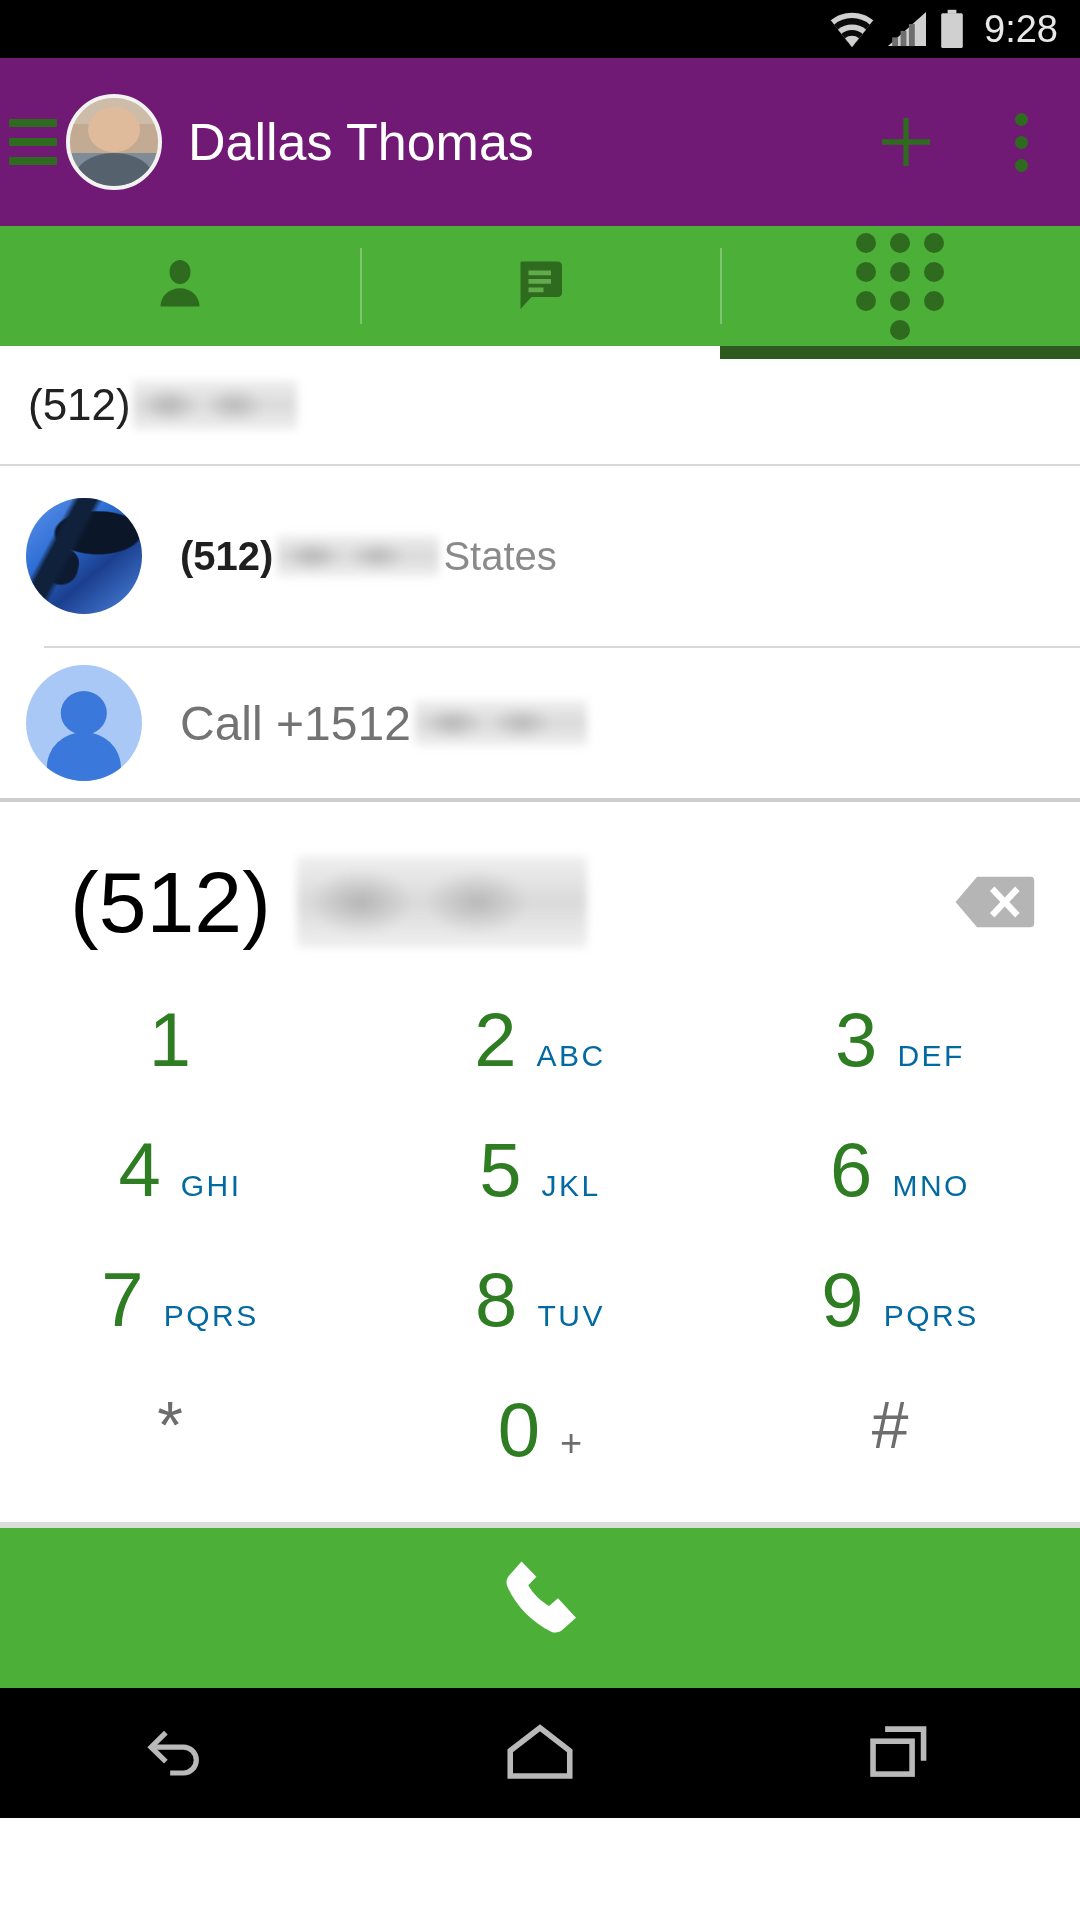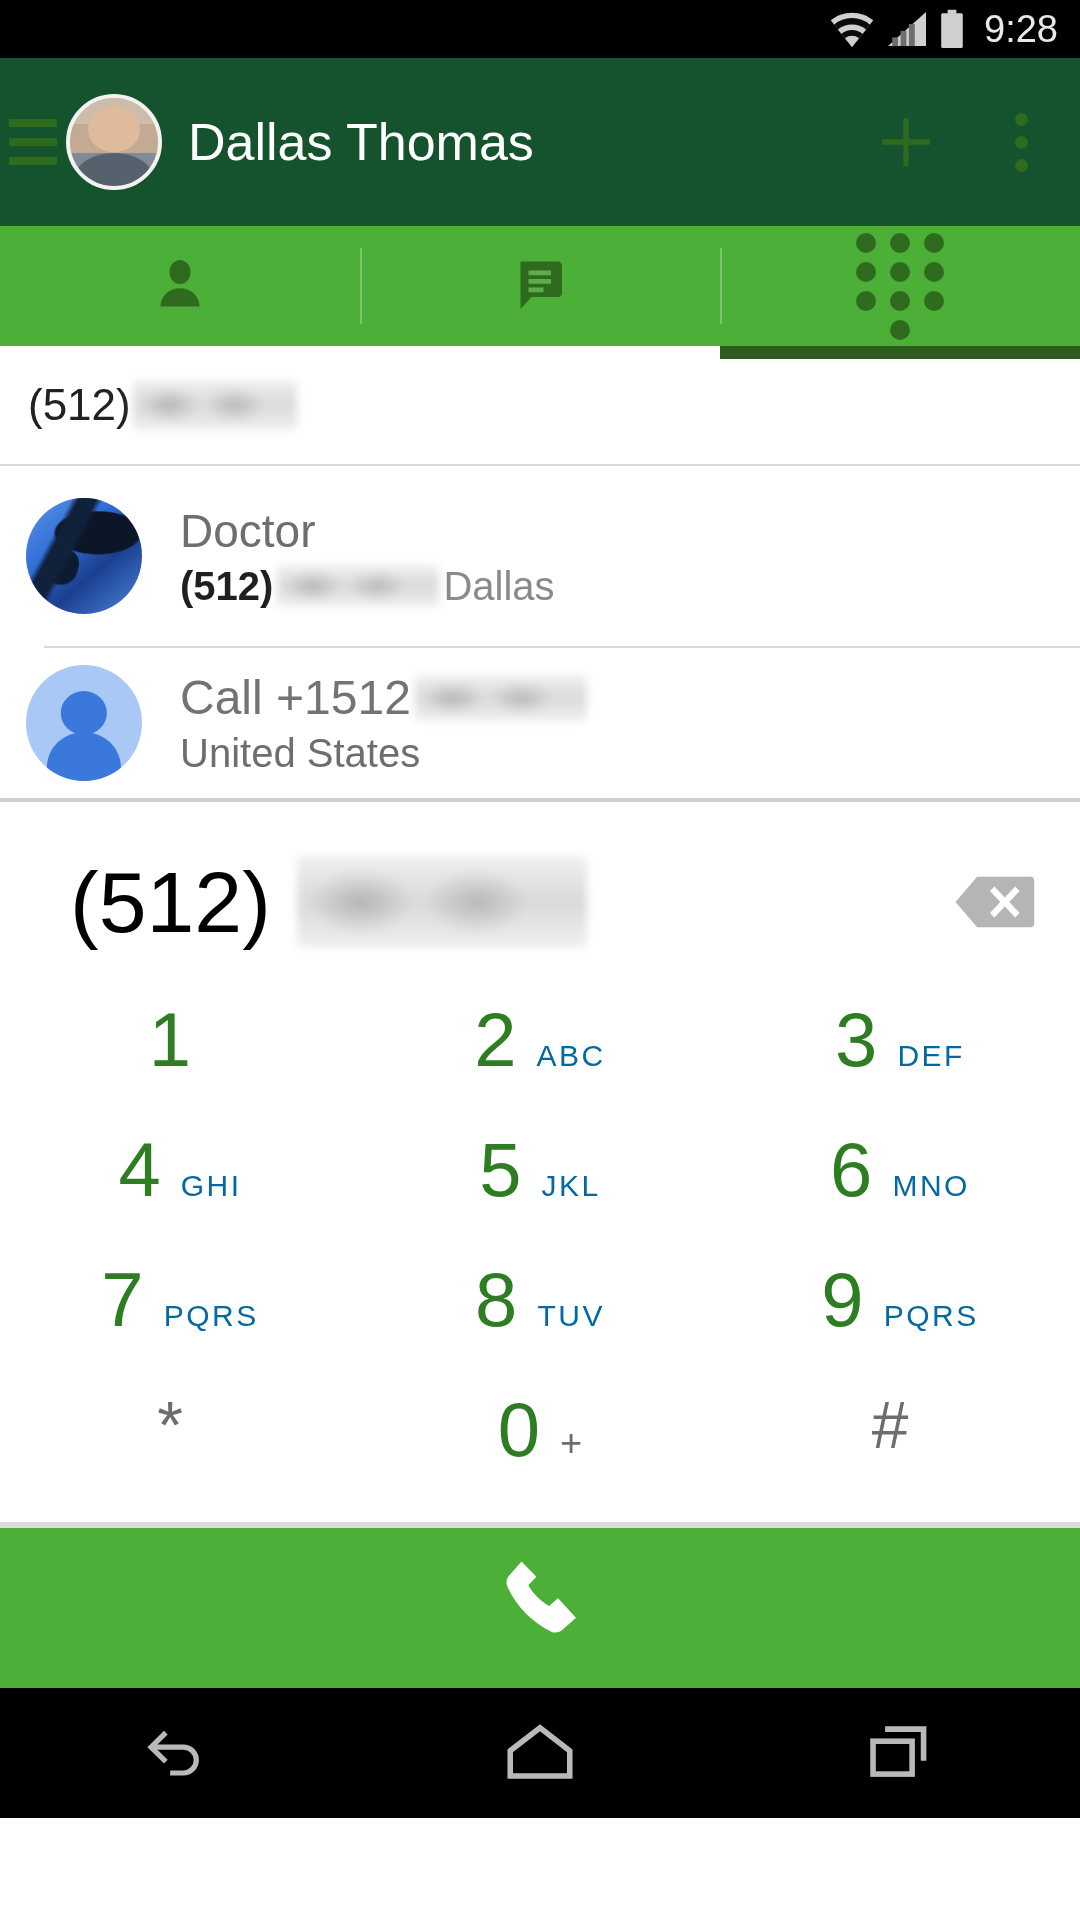--- a/index.html
+++ b/index.html
@@ -14,21 +14,21 @@
   
   .statusbar{
     height:58px; background:#000; display:flex; align-items:center;
     justify-content:flex-end; padding-right:22px; gap:11px;padding-left:20px;
   }
   .sb-icon{ display:flex; align-items:center; }
   .sb-clock{ color:#e8e8e8; font-size:38px; letter-spacing:0px; font-weight:400; margin-left:8px;}
 
   
   .appbar{
-    background:#14532d; height:168px; display:flex; align-items:center;
+    background:#701a75; height:168px; display:flex; align-items:center;
     padding:0 4px 0 0; position:relative;
   }
   .hamburger{ width:62px; margin-left:2px; display:flex; flex-direction:column; gap:11px; align-items:center; }
   .hamburger span{ display:block; width:48px; height:8px; background:#2f6b1e; border-radius:1px;}
   .avatar{
     width:96px; height:96px; border-radius:50%; margin-left:2px;
     border:4px solid #f2f2f2; overflow:hidden; position:relative;
     background:#cbb9a4; flex:none;
   }
   .avatar .face2{
@@ -225,38 +225,36 @@
 
   <div class="row prefix-row">
     <span class="prefix-text">(512)</span>
     <span class="blur" style="width:164px;height:50px;margin-left:2px;"></span>
   </div>
   <div class="divider"></div>
 
   <div class="row contact-row">
     <div class="contact-ava ava-doctor"></div>
     <div class="contact-info">
-      <div class="contact-name">Doctor</div>
       <div class="contact-sub">
         <b>(512)</b>
         <span class="blur" style="width:162px;height:42px;margin:0 4px;"></span>
-        <span>Dallas</span>
+        <span>States</span>
       </div>
     </div>
   </div>
   <div class="divider inset"></div>
 
   <div class="row contact-row" style="height:150px;">
     <div class="contact-ava ava-person"></div>
     <div class="contact-info">
       <div class="call-title">
         <span>Call +1512</span>
         <span class="blur" style="width:172px;height:46px;margin-left:4px;"></span>
       </div>
-      <div class="call-sub">United States</div>
     </div>
   </div>
   <div class="divider" style="height:4px;background:#cfcfcf;"></div>
 
   <div class="entry">
     <span class="entry-number">(512)</span>
     <span class="blur" style="width:290px;height:92px;margin-left:26px;"></span>
     <span class="entry-del">
       <svg width="86" height="56" viewBox="0 0 30 20">
         <path d="M8.6 1h19.2c.7 0 1.2.5 1.2 1.2v15.6c0 .7-.5 1.2-1.2 1.2H8.6L.9 10 8.6 1z" fill="#b5b5b5"></path>

